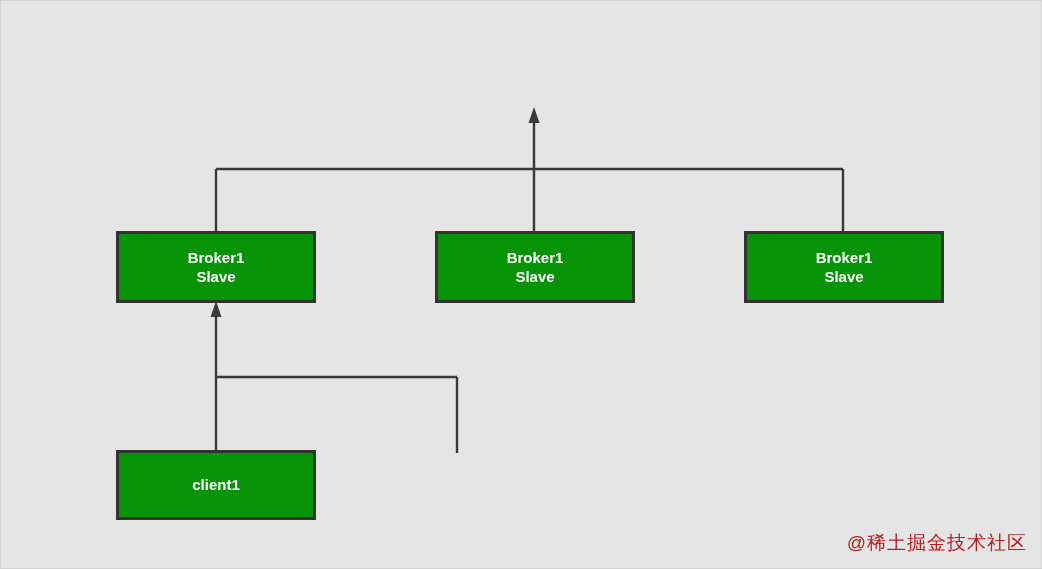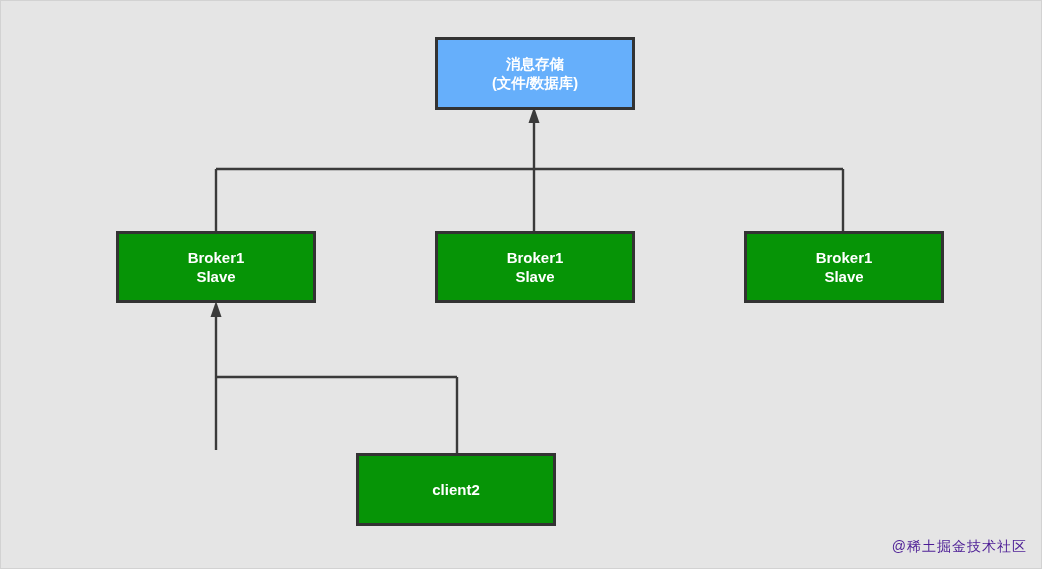--- a/index.html
+++ b/index.html
@@ -91,22 +91,22 @@
     left: 355px;
     top: 452px;
     width: 200px;
     height: 73px;
     font-size: 15px;
   }
   .watermark {
     position: absolute;
     right: 14px;
     bottom: 12px;
-    font-size: 14px;
-    color: #4c1d95;
+    font-size: 19px;
+    color: #b91c1c;
     letter-spacing: 1px;
     white-space: nowrap;
   }
 </style>
 </head>
 <body>
 
 <div id="canvas">
 
   <svg id="edges" viewBox="0 0 1042 569" width="1042" height="569" aria-hidden="true">
@@ -129,40 +129,36 @@
       <path d="M456 452 V376"></path>
 
       <path d="M215 376 V312"></path>
     </g>
     <g fill="#3a3a3a">
       <polygon points="533,106 527.5,122 538.5,122"></polygon>
       <polygon points="215,300 209.5,316 220.5,316"></polygon>
     </g>
   </svg>
 
-  <div class="node node-blue n-storage">
-    <span class="node-line">消息存储</span>
-    <span class="node-line">(文件/数据库)</span>
-  </div>
 
   <div class="node node-green n-broker-master">
     <span class="node-line">Broker1</span>
     <span class="node-line">Slave</span>
   </div>
 
   <div class="node node-green n-broker-slave-1">
     <span class="node-line">Broker1</span>
     <span class="node-line">Slave</span>
   </div>
 
   <div class="node node-green n-broker-slave-2">
     <span class="node-line">Broker1</span>
     <span class="node-line">Slave</span>
   </div>
 
+  <div class="node node-green n-client1">
+    <span class="node-line">client1</span>
+  </div>
 
-  <div class="node node-green n-client2">
-    <span class="node-line">client2</span>
-  </div>
 
   <div class="watermark">@稀土掘金技术社区</div>
 
 </div>
 
 </body></html>

